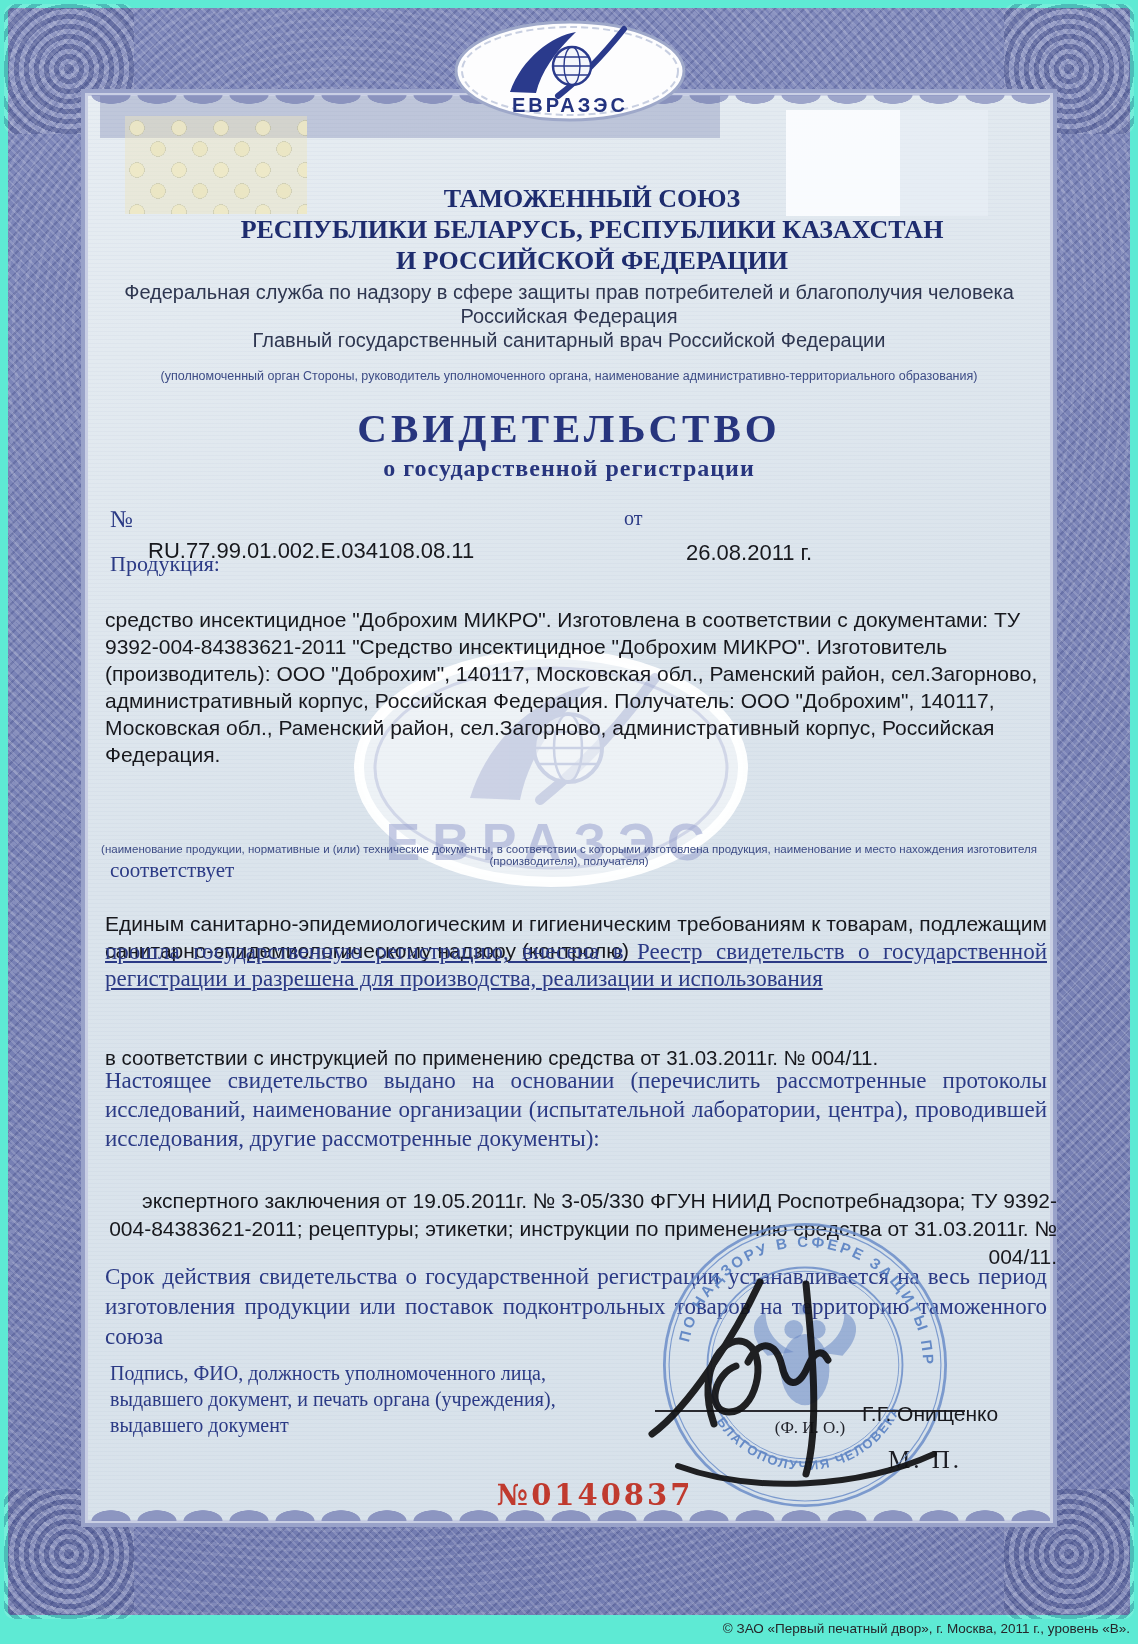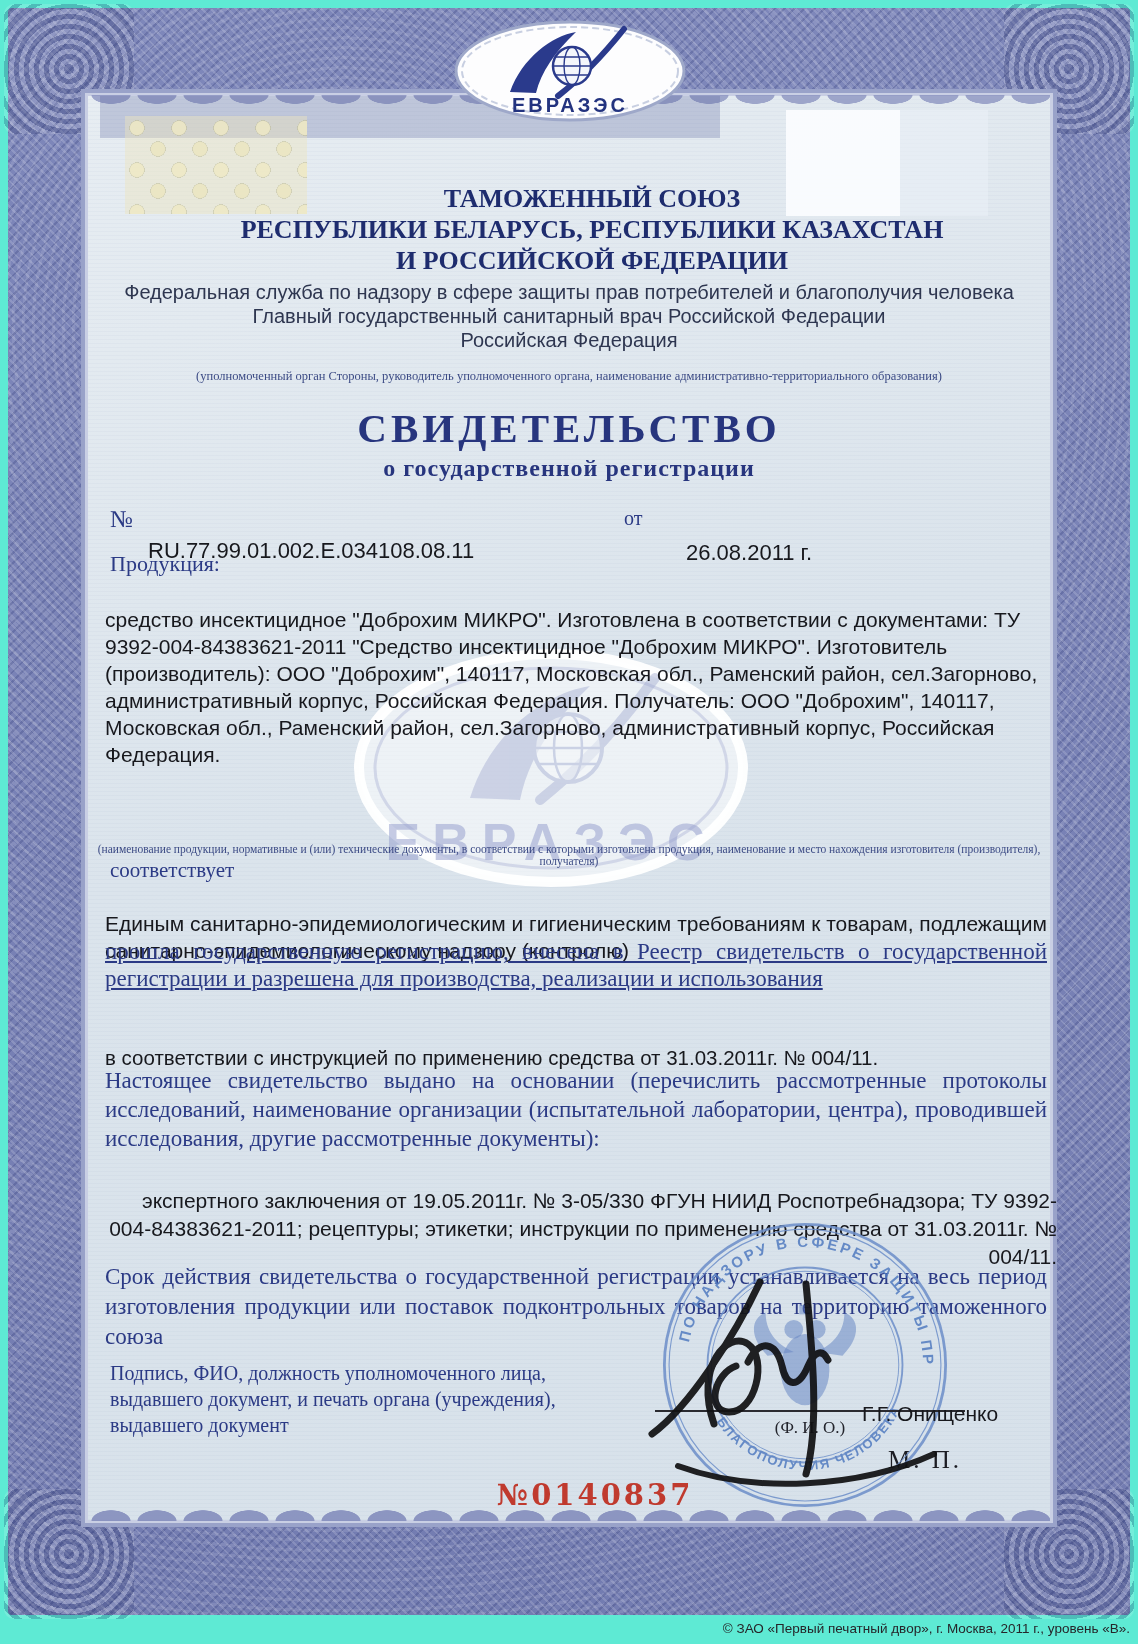--- a/index.html
+++ b/index.html
@@ -24,21 +24,21 @@
   .paper::before{content:"";position:absolute;left:0;right:0;top:-1px;height:10px;
       background:radial-gradient(ellipse 20px 9px at 50% 0%, #7f88ba 95%, transparent 100%);
       background-size:46px 10px;background-repeat:repeat-x;opacity:.7;}
   .t{position:absolute;}
   .center{text-align:center;}
   .justify{text-align:justify;text-align-last:left;}
   .serif-navy{font-family:"Liberation Serif",serif;color:#2b3a85;}
   .sans-dark{font-family:"Liberation Sans","DejaVu Sans",sans-serif;color:#17181d;margin-top:30px;}
   .hdr-serif{font-family:"Liberation Serif",serif;font-weight:bold;color:#1e2c6e;font-size:26px;line-height:31px;}
   .hdr-sans{font-family:"Liberation Sans","DejaVu Sans",sans-serif;color:#2e3650;font-size:20px;line-height:24px;}
-  .cap{font-family:Liberation Serif, serif;color:#3c4b85;}
+  .cap{font-family:Liberation Sans, sans-serif;color:#3c4b85;}
   .holo{position:absolute;left:125px;top:116px;width:182px;height:98px;opacity:.9;
       background:
         radial-gradient(circle 11px at 12px 12px, #efe9c4 60%, rgba(180,178,140,.55) 70%, transparent 72%),
         radial-gradient(circle 11px at 33px 33px, #ece6c0 60%, rgba(180,178,140,.55) 70%, transparent 72%);
       background-size:42px 42px;background-color:rgba(235,228,190,.5);}
   .band{position:absolute;left:100px;top:96px;width:620px;height:42px;background:rgba(88,102,158,.28);}
   .whitepatch{position:absolute;left:786px;top:110px;width:114px;height:106px;background:rgba(252,253,255,.9);}
   .whitepatch2{position:absolute;left:900px;top:110px;width:88px;height:106px;background:rgba(235,240,248,.55);}
   .badge{position:absolute;left:452px;top:20px;width:236px;height:102px;z-index:6;}
   .wm{position:absolute;left:350px;top:648px;width:402px;height:246px;z-index:1;}
@@ -94,22 +94,22 @@
     <text x="201" y="212" text-anchor="middle" font-family="Liberation Sans, sans-serif" font-size="52" font-weight="bold" letter-spacing="12" fill="rgba(152,161,205,0.55)">ЕВРАЗЭС</text>
   </svg>
 
   <div class="t txt center hdr-serif" style="left:88px;top:183px;width:962px;margin-left:23px;">
     <div>ТАМОЖЕННЫЙ СОЮЗ</div>
     <div>РЕСПУБЛИКИ БЕЛАРУСЬ, РЕСПУБЛИКИ КАЗАХСТАН</div>
     <div>И РОССИЙСКОЙ ФЕДЕРАЦИИ</div>
   </div>
   <div class="t txt center hdr-sans" style="left:88px;top:280px;width:962px;">
     <div>Федеральная служба по надзору в сфере защиты прав потребителей и благополучия человека</div>
+    <div>Российская Федерация</div>
     <div>Главный государственный санитарный врач Российской Федерации</div>
-    <div>Российская Федерация</div>
   </div>
   <div class="t txt center cap" style="left:88px;top:369px;width:962px;font-size:12.5px;">(уполномоченный орган Стороны, руководитель уполномоченного органа, наименование административно-территориального образования)</div>
 
   <div class="t txt center" style="left:88px;top:404px;width:962px;font-size:41px;font-weight:bold;letter-spacing:4px;color:#27357e;">СВИДЕТЕЛЬСТВО</div>
   <div class="t txt center" style="left:88px;top:455px;width:962px;font-size:24px;font-weight:bold;letter-spacing:1px;color:#27357e;">о государственной регистрации</div>
 
   <div class="t txt serif-navy" style="left:110px;top:506px;font-size:24px;">№</div>
   <div class="t txt sans-dark" style="left:148px;top:508px;font-size:22px;">RU.77.99.01.002.Е.034108.08.11</div>
   <div class="t txt serif-navy" style="left:624px;top:507px;font-size:20px;">от</div>
   <div class="t txt sans-dark" style="left:686px;top:510px;font-size:22px;">26.08.2011 г.</div>

